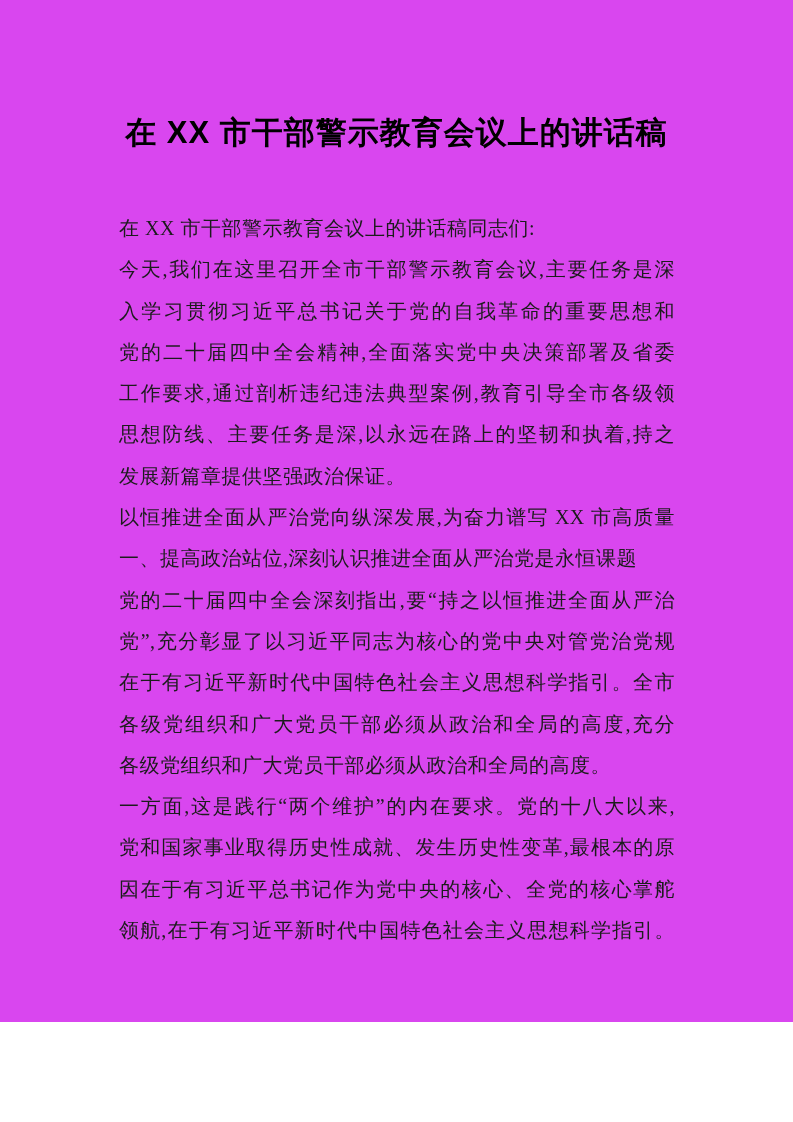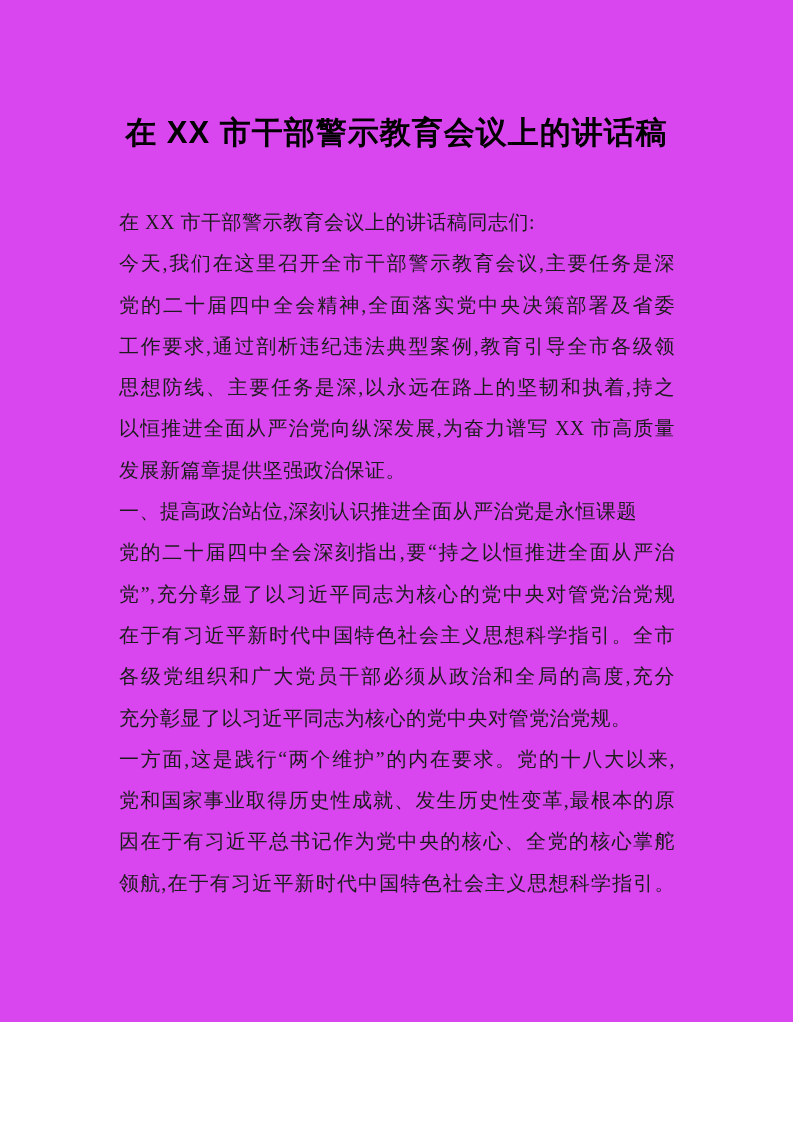--- a/index.html
+++ b/index.html
@@ -24,21 +24,21 @@
     text-align: center;
     font-family: "Liberation Sans", "DejaVu Sans", sans-serif;
     font-size: 31px;
     font-weight: bold;
     color: #000000;
     line-height: 50px;
     letter-spacing: 1px;
   }
   .doc-body {
     position: absolute;
-    top: 202px;
+    top: 208px;
     left: 119px;
     width: 556px;
     color: #1c1c1c;
   }
   .text-line {
     font-size: 20px;
     line-height: 41.3px;
     height: 41.3px;
     letter-spacing: 0.5px;
     text-align: left;
@@ -52,29 +52,30 @@
   }
 </style>
 </head>
 <body>
 
 <div class="page">
   <h1 class="doc-title">在 XX 市干部警示教育会议上的讲话稿</h1>
   <div class="doc-body" id="doc-body">
       <div class="text-line">在 XX 市干部警示教育会议上的讲话稿同志们:</div>
       <div class="text-line stretch">今天,我们在这里召开全市干部警示教育会议,主要任务是深</div>
+      <div class="text-line stretch">入学习贯彻习近平总书记关于党的自我革命的重要思想和</div>
       <div class="text-line stretch">党的二十届四中全会精神,全面落实党中央决策部署及省委</div>
       <div class="text-line stretch">工作要求,通过剖析违纪违法典型案例,教育引导全市各级领</div>
       <div class="text-line stretch">思想防线、主要任务是深,以永远在路上的坚韧和执着,持之</div>
+      <div class="text-line">发展新篇章提供坚强政治保证。</div>
       <div class="text-line stretch">以恒推进全面从严治党向纵深发展,为奋力谱写 XX 市高质量</div>
-      <div class="text-line">发展新篇章提供坚强政治保证。</div>
       <div class="text-line">一、提高政治站位,深刻认识推进全面从严治党是永恒课题</div>
       <div class="text-line stretch">党的二十届四中全会深刻指出,要“持之以恒推进全面从严治</div>
       <div class="text-line stretch">党”,充分彰显了以习近平同志为核心的党中央对管党治党规</div>
       <div class="text-line stretch">在于有习近平新时代中国特色社会主义思想科学指引。全市</div>
       <div class="text-line stretch">各级党组织和广大党员干部必须从政治和全局的高度,充分</div>
-      <div class="text-line">充分彰显了以习近平同志为核心的党中央对管党治党规。</div>
+      <div class="text-line">各级党组织和广大党员干部必须从政治和全局的高度。</div>
       <div class="text-line stretch">一方面,这是践行“两个维护”的内在要求。党的十八大以来,</div>
       <div class="text-line stretch">党和国家事业取得历史性成就、发生历史性变革,最根本的原</div>
       <div class="text-line stretch">因在于有习近平总书记作为党中央的核心、全党的核心掌舵</div>
       <div class="text-line stretch">领航,在于有习近平新时代中国特色社会主义思想科学指引。</div>
     </div>
 </div>
 
 </body></html>

